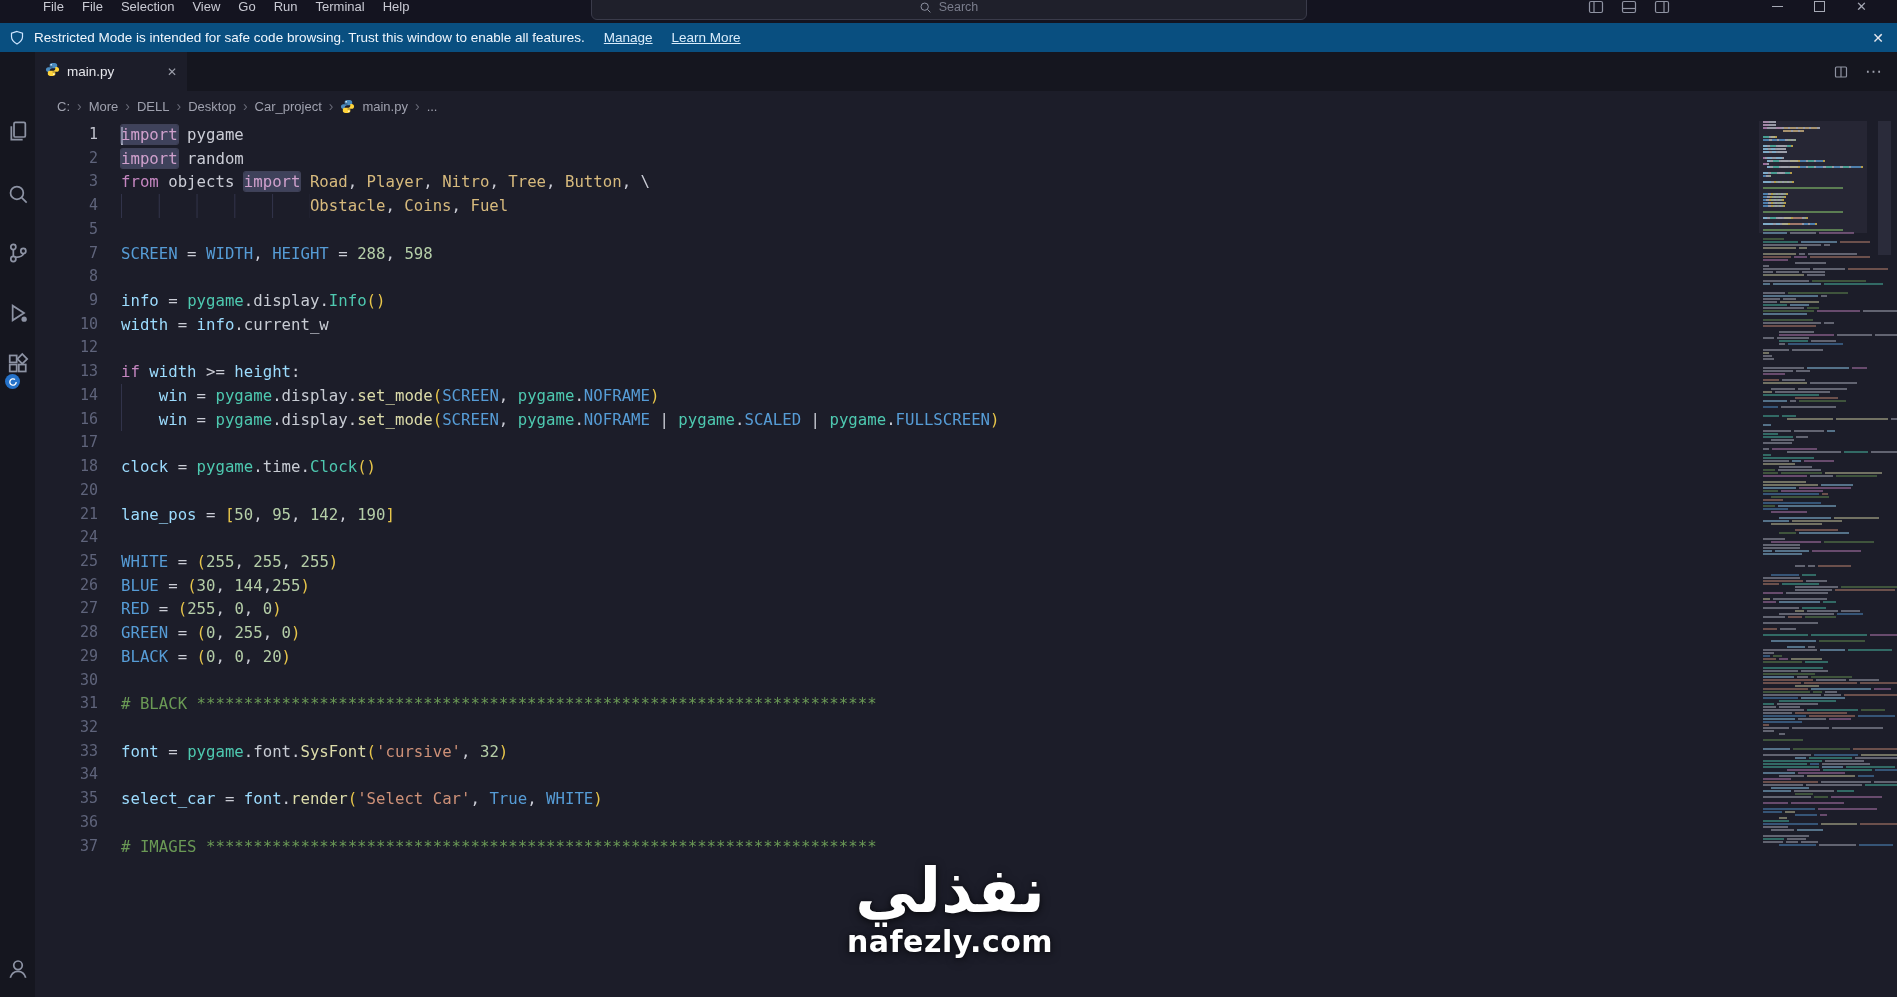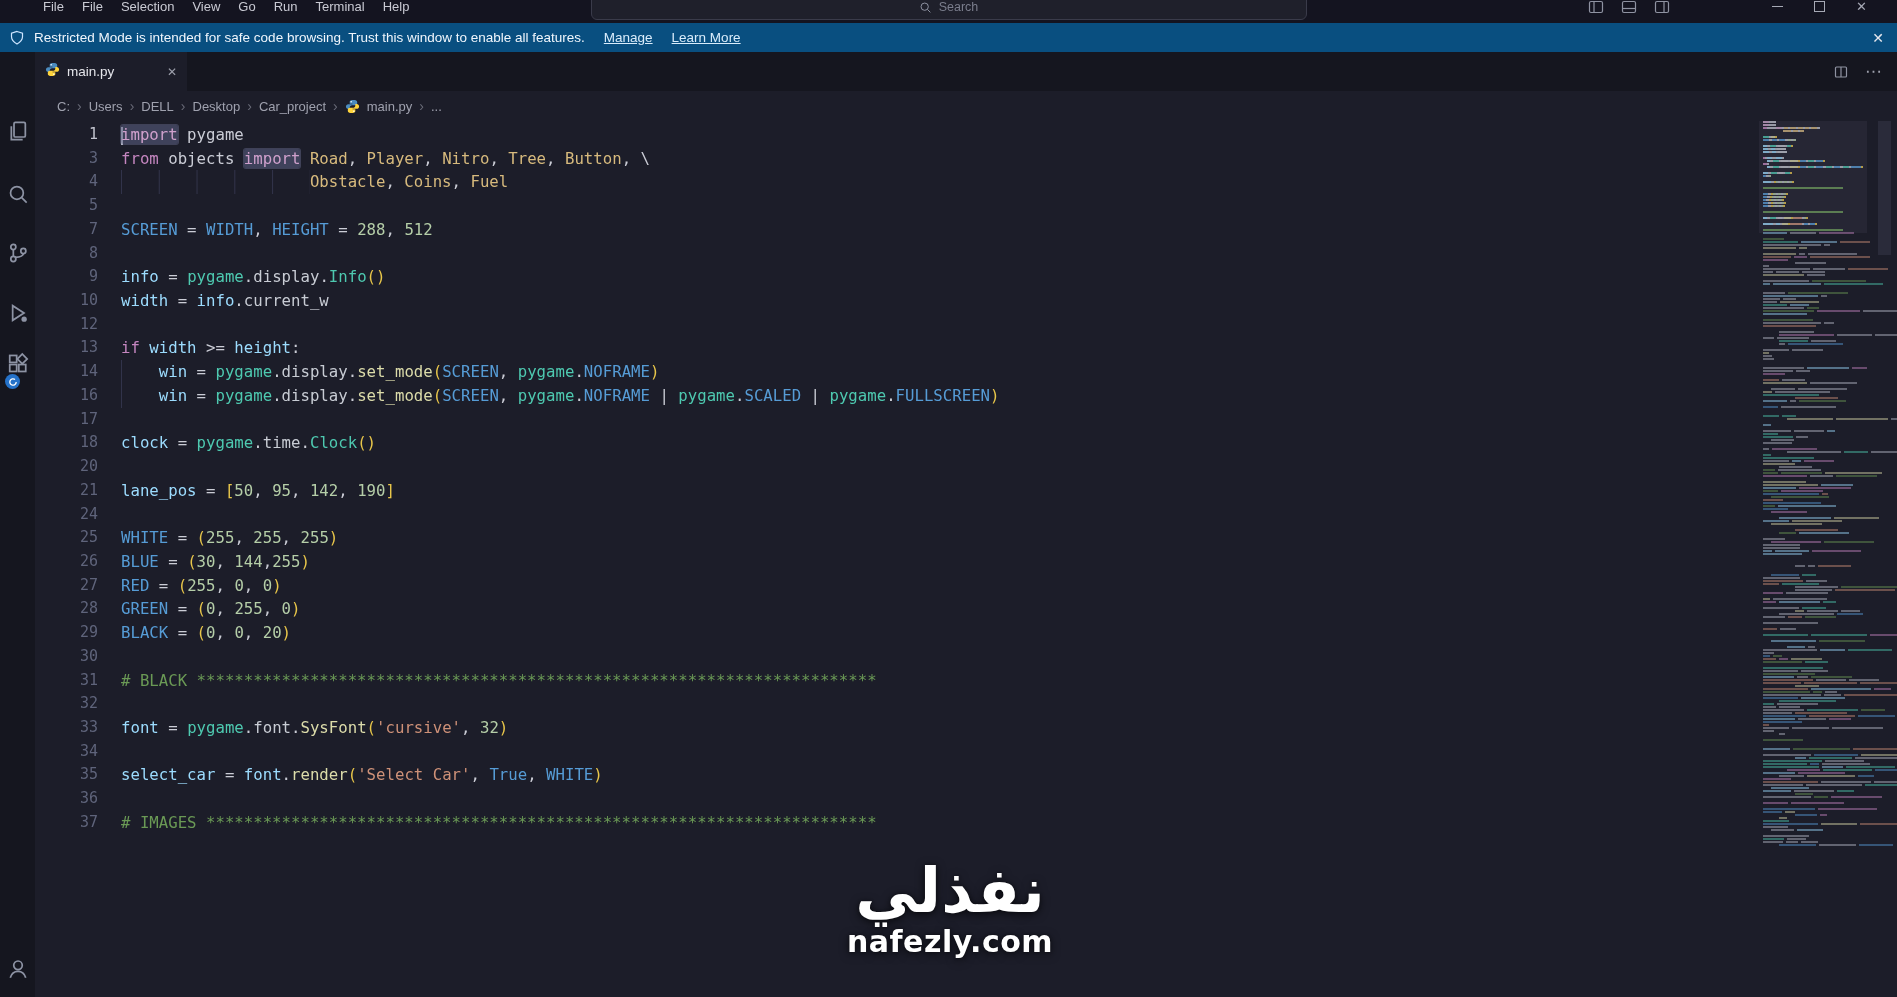--- a/index.html
+++ b/index.html
@@ -193,21 +193,21 @@
         <svg width="16" height="16" viewBox="0 0 16 16" class="tb-svg">
             <rect x="2.5" y="3" width="11" height="10" rx="1"></rect>
             <path d="M8 3v10"></path>
           </svg>
         <span id="more-actions">⋯</span>
       </div>
     </div>
     <div id="breadcrumb">
         <span class="bc-item">C:</span>
         <span class="bc-sep">›</span>
-        <span class="bc-item">Users</span>
+        <span class="bc-item">More</span>
         <span class="bc-sep">›</span>
         <span class="bc-item">DELL</span>
         <span class="bc-sep">›</span>
         <span class="bc-item">Desktop</span>
         <span class="bc-sep">›</span>
         <span class="bc-item">Car_project</span>
         <span class="bc-sep">›</span>
   <svg width="15" height="15" viewBox="0 0 16 16">
     <path fill="#4B8BBE" d="M7.9 1C5.6 1 5 2 5 3.4V5h3v.6H3.5C2 5.6 1 6.6 1 8.1s1 2.5 2.5 2.5H5V9.2C5 7.7 6.2 6.7 7.7 6.7h3.2c1.2 0 2.1-1 2.1-2.2V3.4C13 2 11.9 1 10.4 1H7.9z"></path>
     <path fill="#FFD43B" d="M8.1 15c2.3 0 2.9-1 2.9-2.4V11H8v-.6h4.5c1.5 0 2.5-1 2.5-2.5S14 5.4 12.5 5.4H11v1.4c0 1.5-1.2 2.5-2.7 2.5H5.1C3.9 9.3 3 10.3 3 11.5v1.1C3 14 4.1 15 5.6 15h2.5z"></path>
@@ -215,24 +215,25 @@
           <circle cx="9.4" cy="13" r=".8" fill="#fff"></circle>
   </svg>
 <span class="bc-item">main.py</span>
         <span class="bc-sep">›</span>
         <span class="bc-item">...</span>
       </div>
 
     <div id="editor">
       <div id="code">
           <div class="line"><span class="ln cur">1</span><span class="lc"><span class="cursor"></span><span class="tk-kwh">import</span><span class="tk-pln"> pygame</span></span></div>
+          <div class="line"><span class="ln">2</span><span class="lc"><span class="tk-kwh">import</span><span class="tk-pln"> random</span></span></div>
           <div class="line"><span class="ln">3</span><span class="lc"><span class="tk-kw">from</span><span class="tk-pln"> objects </span><span class="tk-kwh">import</span><span class="tk-pln"> </span><span class="tk-cls">Road</span><span class="tk-pln">, </span><span class="tk-cls">Player</span><span class="tk-pln">, </span><span class="tk-cls">Nitro</span><span class="tk-pln">, </span><span class="tk-cls">Tree</span><span class="tk-pln">, </span><span class="tk-cls">Button</span><span class="tk-pln">, \</span></span></div>
           <div class="line"><span class="ln">4</span><span class="lc"><span class="ind" style="width: 20ch;"></span><span class="tk-cls">Obstacle</span><span class="tk-pln">, </span><span class="tk-cls">Coins</span><span class="tk-pln">, </span><span class="tk-cls">Fuel</span></span></div>
           <div class="line"><span class="ln">5</span><span class="lc"></span></div>
-          <div class="line"><span class="ln">7</span><span class="lc"><span class="tk-const">SCREEN</span><span class="tk-pln"> = </span><span class="tk-const">WIDTH</span><span class="tk-pln">, </span><span class="tk-const">HEIGHT</span><span class="tk-pln"> = </span><span class="tk-num">288</span><span class="tk-pln">, </span><span class="tk-num">512</span></span></div>
+          <div class="line"><span class="ln">7</span><span class="lc"><span class="tk-const">SCREEN</span><span class="tk-pln"> = </span><span class="tk-const">WIDTH</span><span class="tk-pln">, </span><span class="tk-const">HEIGHT</span><span class="tk-pln"> = </span><span class="tk-num">288</span><span class="tk-pln">, </span><span class="tk-num">598</span></span></div>
           <div class="line"><span class="ln">8</span><span class="lc"></span></div>
           <div class="line"><span class="ln">9</span><span class="lc"><span class="tk-var">info</span><span class="tk-pln"> = </span><span class="tk-mod">pygame</span><span class="tk-pln">.</span><span class="tk-prop">display</span><span class="tk-pln">.</span><span class="tk-cls2">Info</span><span class="tk-br1">()</span></span></div>
           <div class="line"><span class="ln">10</span><span class="lc"><span class="tk-var">width</span><span class="tk-pln"> = </span><span class="tk-var">info</span><span class="tk-pln">.</span><span class="tk-prop">current_w</span></span></div>
           <div class="line"><span class="ln">12</span><span class="lc"></span></div>
           <div class="line"><span class="ln">13</span><span class="lc"><span class="tk-kw">if</span><span class="tk-pln"> </span><span class="tk-var">width</span><span class="tk-pln"> &gt;= </span><span class="tk-var">height</span><span class="tk-pln">:</span></span></div>
           <div class="line"><span class="ln">14</span><span class="lc"><span class="ind" style="width: 4ch;"></span><span class="tk-var">win</span><span class="tk-pln"> = </span><span class="tk-mod">pygame</span><span class="tk-pln">.</span><span class="tk-prop">display</span><span class="tk-pln">.</span><span class="tk-fn">set_mode</span><span class="tk-br1">(</span><span class="tk-const">SCREEN</span><span class="tk-pln">, </span><span class="tk-mod">pygame</span><span class="tk-pln">.</span><span class="tk-const">NOFRAME</span><span class="tk-br1">)</span></span></div>
           <div class="line"><span class="ln">16</span><span class="lc"><span class="ind" style="width: 4ch;"></span><span class="tk-var">win</span><span class="tk-pln"> = </span><span class="tk-mod">pygame</span><span class="tk-pln">.</span><span class="tk-prop">display</span><span class="tk-pln">.</span><span class="tk-fn">set_mode</span><span class="tk-br1">(</span><span class="tk-const">SCREEN</span><span class="tk-pln">, </span><span class="tk-mod">pygame</span><span class="tk-pln">.</span><span class="tk-const">NOFRAME</span><span class="tk-pln"> | </span><span class="tk-mod">pygame</span><span class="tk-pln">.</span><span class="tk-const">SCALED</span><span class="tk-pln"> | </span><span class="tk-mod">pygame</span><span class="tk-pln">.</span><span class="tk-const">FULLSCREEN</span><span class="tk-br1">)</span></span></div>
           <div class="line"><span class="ln">17</span><span class="lc"></span></div>
           <div class="line"><span class="ln">18</span><span class="lc"><span class="tk-var">clock</span><span class="tk-pln"> = </span><span class="tk-mod">pygame</span><span class="tk-pln">.</span><span class="tk-prop">time</span><span class="tk-pln">.</span><span class="tk-cls2">Clock</span><span class="tk-br1">()</span></span></div>
           <div class="line"><span class="ln">20</span><span class="lc"></span></div>

